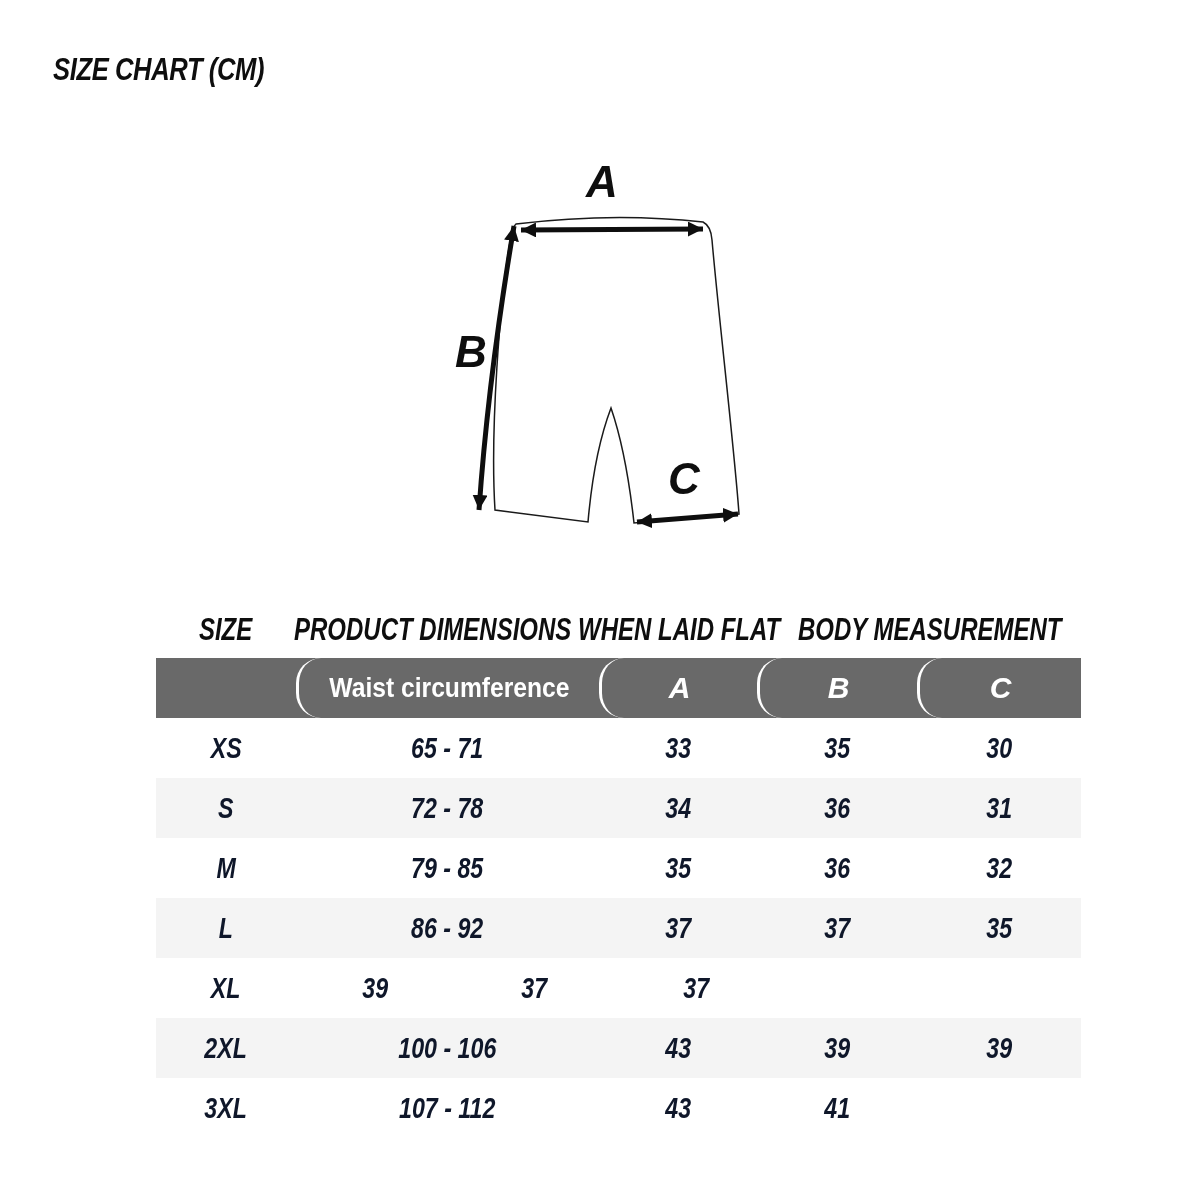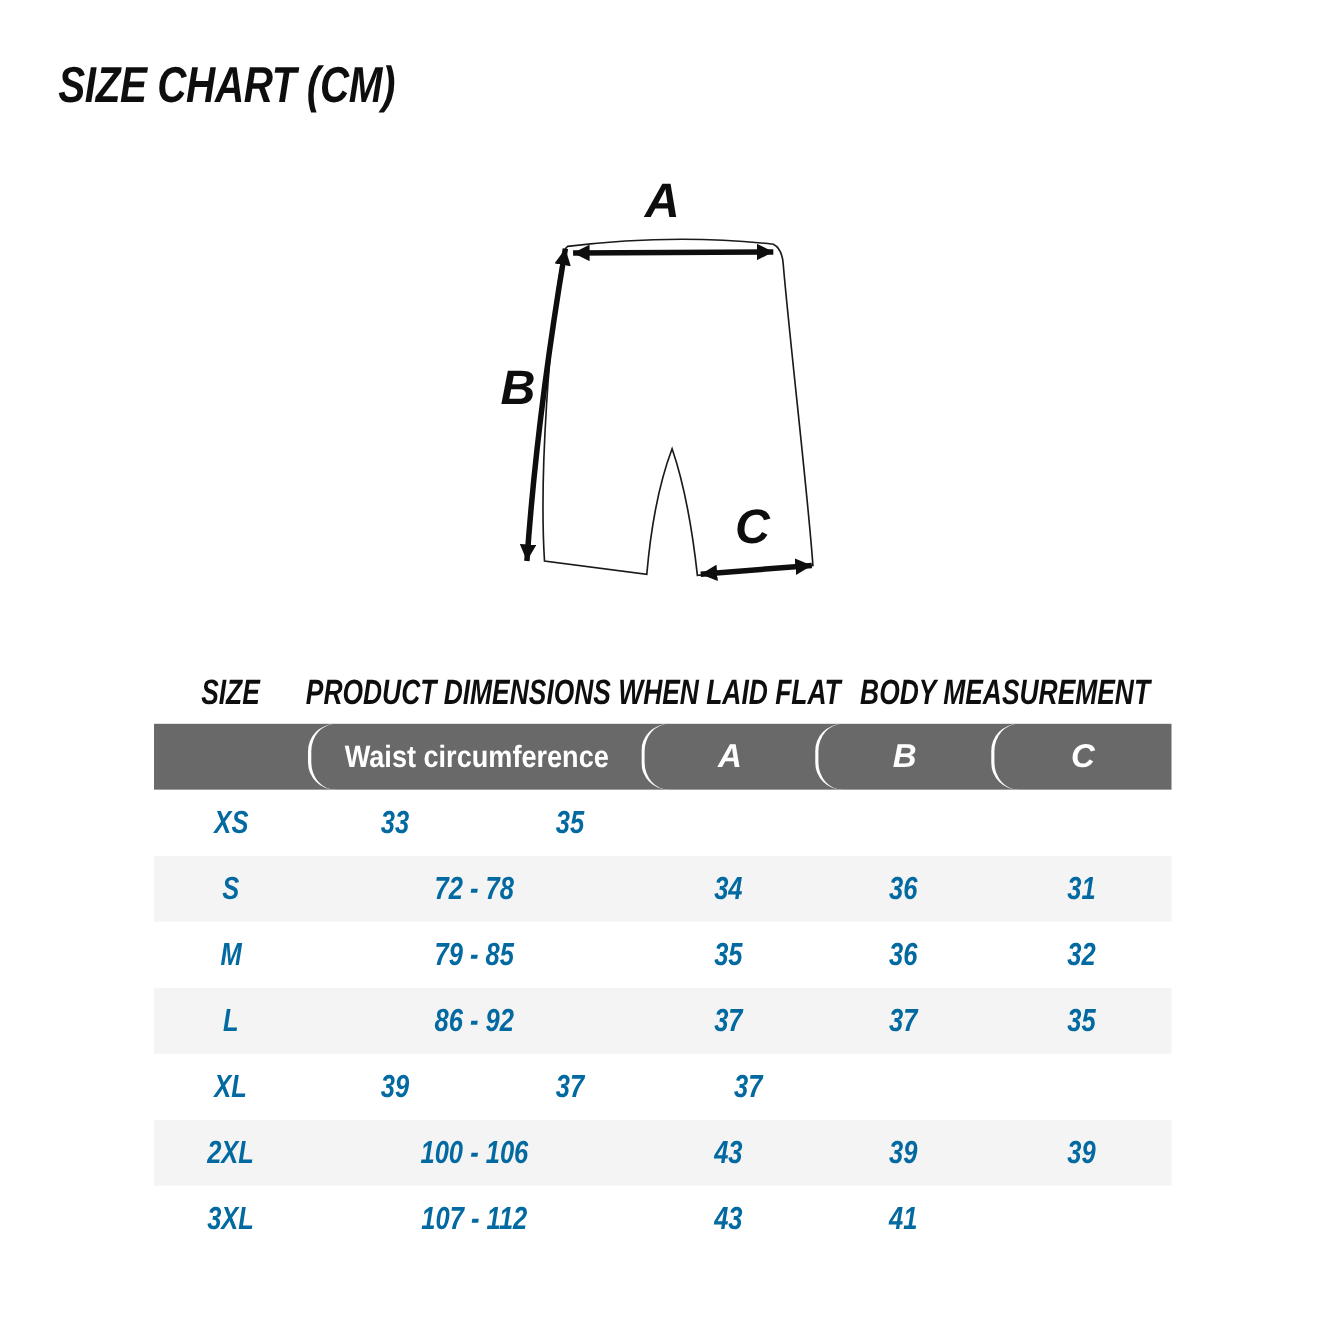--- a/index.html
+++ b/index.html
@@ -5,46 +5,46 @@
   * { margin:0; padding:0; box-sizing:border-box; }
   html,body { width:1200px; height:1200px; background:#ffffff; overflow:hidden; }
   body { position:relative; font-family:"Liberation Sans", sans-serif; color:#111111; }
 
   
   .cond   { display:inline-block; transform:scaleX(0.80); transform-origin:center; white-space:nowrap; }
   .cond-l { display:inline-block; transform:scaleX(0.80); transform-origin:left;   white-space:nowrap; }
 
   .page-title {
     position:absolute; left:53px; top:52px;
-    font-size:46px; font-weight:bold; font-style:italic;
+    font-size:32px; font-weight:bold; font-style:italic;
     color:#0e0e0e; letter-spacing:-0.5px; line-height:1.1;
   }
 
   .diagram { position:absolute; left:430px; top:150px; width:350px; height:430px; }
 
-  .size-table { position:absolute; left:140px; top:600px; width:925px; }
+  .size-table { position:absolute; left:156px; top:600px; width:925px; }
   .t-row { display:flex; width:925px; }
   .c1 { width:140px; } .c2 { width:303px; } .c3 { width:158px; } .c4 { width:160px; } .c5 { width:164px; }
   .cell { display:flex; align-items:center; justify-content:center; }
 
   .group-row { height:58px; }
   .group-row .cell { height:58px; }
   .group-h { font-size:32px; font-weight:bold; font-style:italic; color:#0e0e0e; }
   .group-h .cond { transform:scaleX(0.75); }
 
   .band-row { height:60px; background:#696969; }
   .band-row .cell { height:60px; }
   .band-row .cell.divided { border-left:3px solid #ffffff;border-radius:25px; }
   .band-waist { font-size:28px; font-weight:bold; color:#ffffff; }
   .band-waist .cond { transform:scaleX(0.88); }
   .band-abc { font-size:30px; font-weight:bold; font-style:italic; color:#ffffff; }
 
   .data-row { height:60px; background:#ffffff; }
   .data-row.striped { background:#f4f4f4; }
-  .data-txt { font-size:29px; font-weight:bold; font-style:italic; color:#0369a1; }
+  .data-txt { font-size:29px; font-weight:bold; font-style:italic; color:#0f172a; }
 
   svg text {
     font-family:"Liberation Sans", sans-serif;
     font-weight:bold; font-style:italic; fill:#0e0e0e;
   }
 </style>
 </head>
 <body>
 
 <div class="page-title">
@@ -107,26 +107,32 @@
     </div>
     <div class="cell c5 divided band-abc">
       <span>C</span>
     </div>
   </div>
 
   <div class="t-row data-row">
     <div class="cell c1 data-txt">
         <span class="cond">XS</span>
       </div>
+    <div class="cell c2 data-txt">
+        <span class="cond">65 - 71</span>
+      </div>
     <div class="cell c3 data-txt">
         <span class="cond">33</span>
       </div>
     <div class="cell c4 data-txt">
         <span class="cond">35</span>
       </div>
+    <div class="cell c5 data-txt">
+        <span class="cond">30</span>
+      </div>
   </div>
 
   <div class="t-row data-row striped">
     <div class="cell c1 data-txt">
         <span class="cond">S</span>
       </div>
     <div class="cell c2 data-txt">
         <span class="cond">72 - 78</span>
       </div>
     <div class="cell c3 data-txt">

